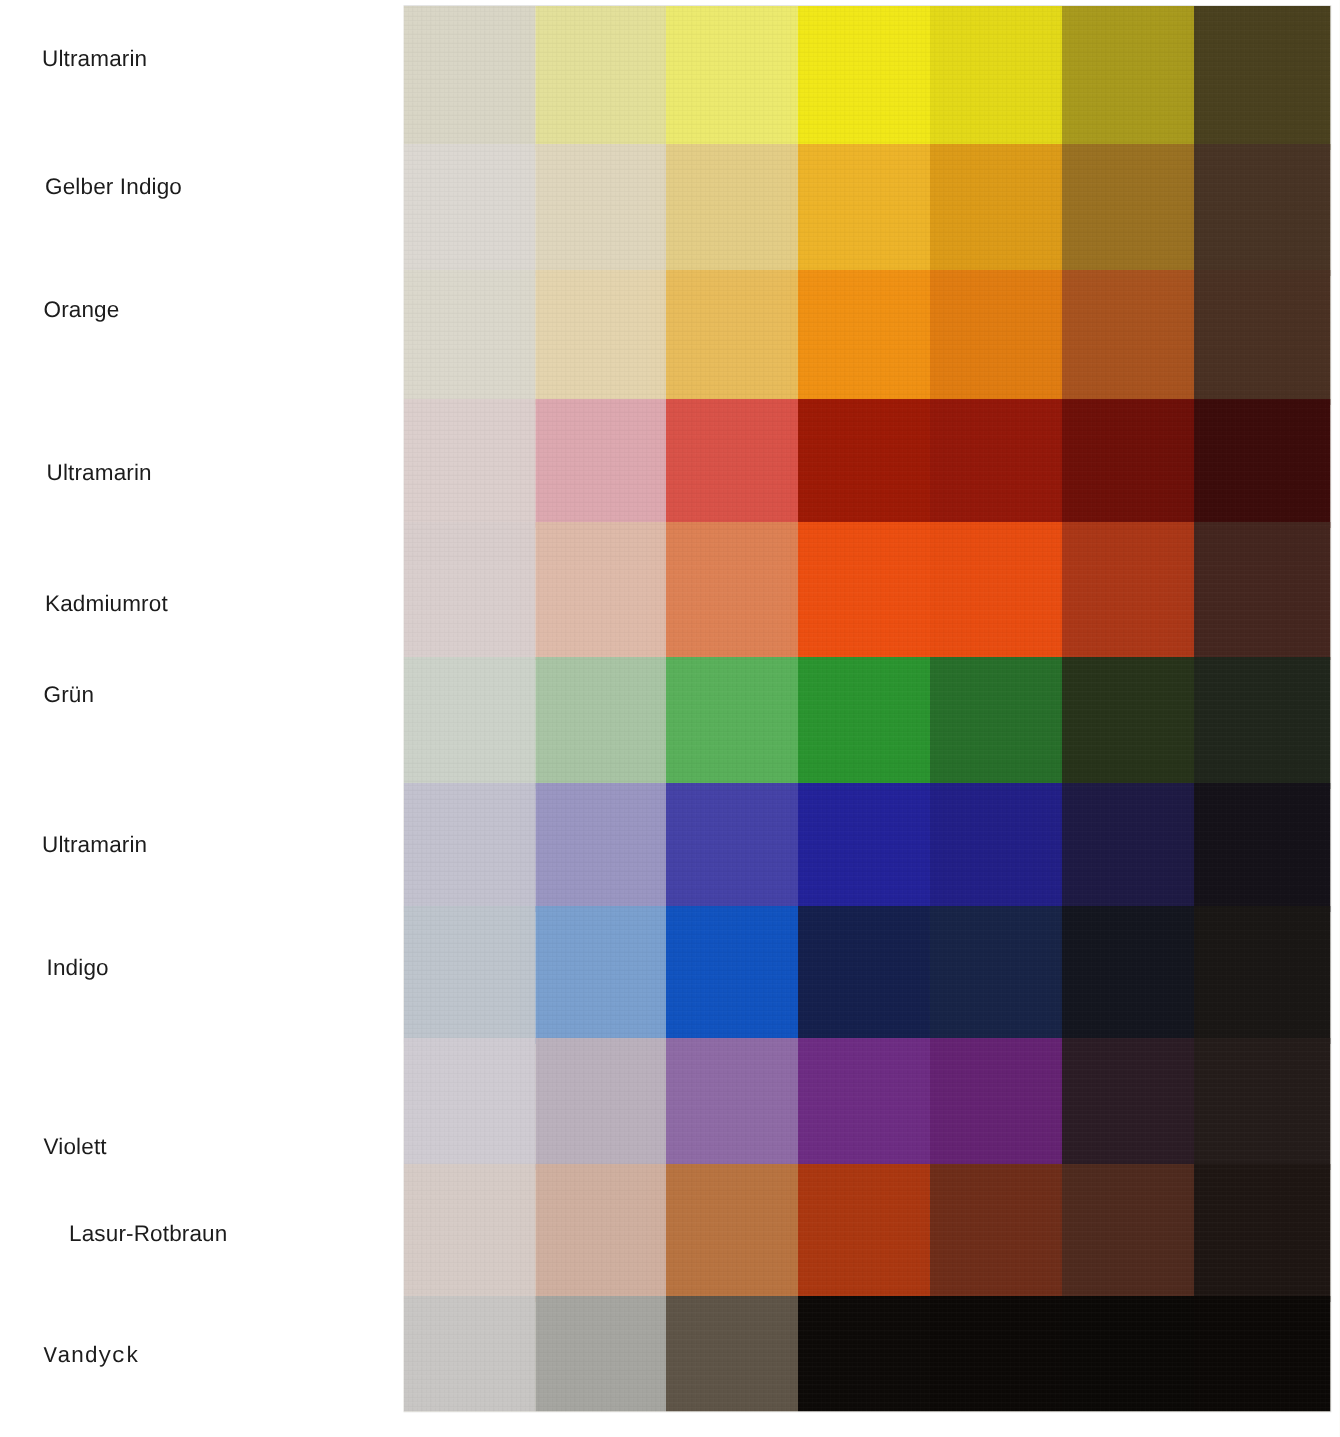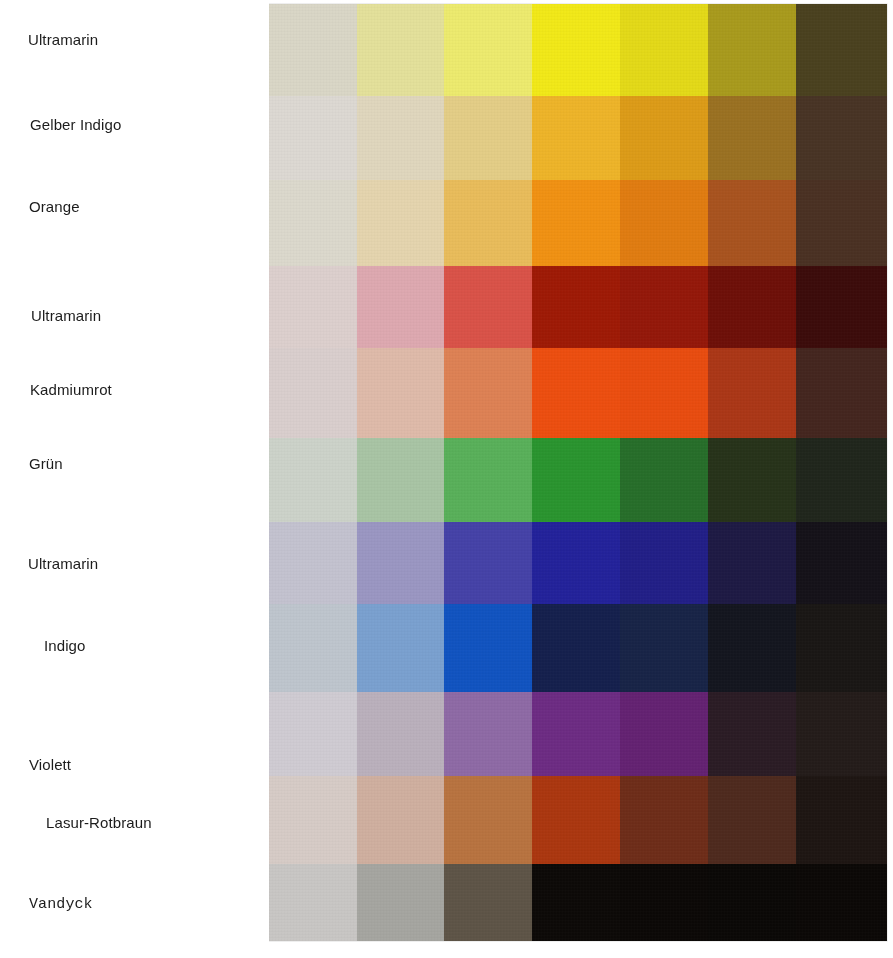--- a/index.html
+++ b/index.html
@@ -79,24 +79,24 @@
 </head>
 <body>
 
 <div id="page">
 
   <div id="label-column">
       <div class="row-label" style="left: 28px; top: 31px;">Ultramarin</div>
       <div class="row-label" style="left: 30px; top: 116px;">Gelber Indigo</div>
       <div class="row-label" style="left: 29px; top: 198px;">Orange</div>
       <div class="row-label" style="left: 31px; top: 307px;">Ultramarin</div>
-      <div class="row-label" style="left: 30px; top: 381px;">Kadmiumrot</div>
+      <div class="row-label" style="left: 30px; top: 394px;">Kadmiumrot</div>
       <div class="row-label" style="left: 29px; top: 455px;">Grün</div>
       <div class="row-label" style="left: 28px; top: 555px;">Ultramarin</div>
-      <div class="row-label" style="left: 44px; top: 637px;">Indigo</div>
+      <div class="row-label" style="left: 31px; top: 637px;">Indigo</div>
       <div class="row-label" style="left: 29px; top: 732px; margin-top: 24px;">Violett</div>
       <div class="row-label" style="left: 46px; top: 814px;">Lasur-Rotbraun</div>
       <div class="row-label" style="left: 29px; top: 896px; font-family: Liberation Mono, monospace;">Vandyck</div>
     </div>
 
   <div id="swatch-grid">
       <div class="swatch-row" style="top: 0px; height: 96px;">
         <div class="swatch-cell" style="width: 88px; background: rgb(217, 214, 198);"></div>
         <div class="swatch-cell" style="width: 87px; background: rgb(227, 224, 154);"></div>
         <div class="swatch-cell" style="width: 88px; background: rgb(236, 234, 110);"></div>

